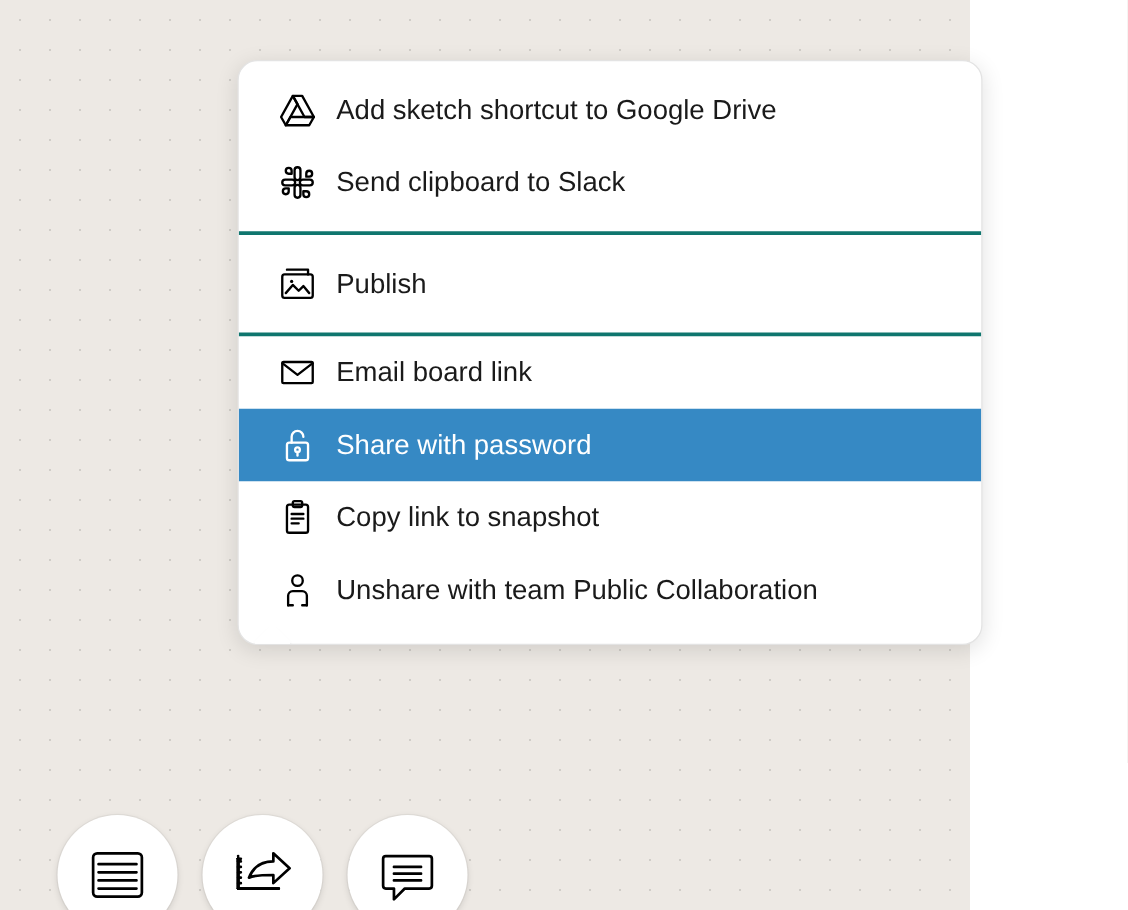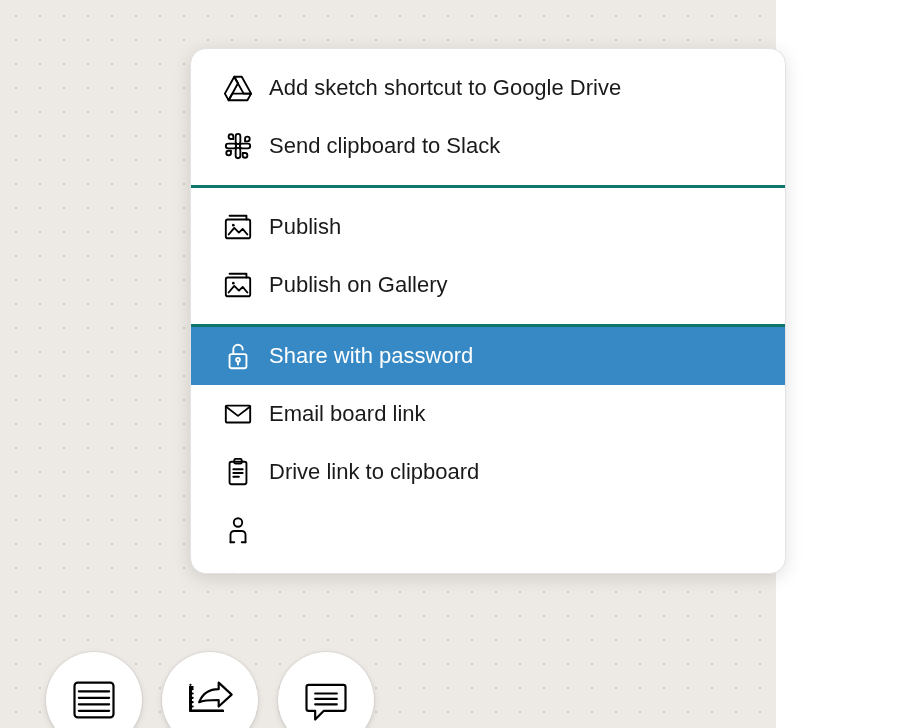--- a/index.html
+++ b/index.html
@@ -124,62 +124,54 @@
     <div class="menu-section">
       <div class="menu-item">
         <svg viewBox="0 0 32 32">
           <rect x="3" y="8" width="26" height="20" rx="2"></rect>
           <path d="M7 4 h18 v4"></path>
           <path d="M6 24 l6 -7 l5 5 l4 -4 l5 6"></path>
           <circle cx="11" cy="14" r="1.4" class="pic-fill"></circle>
         </svg>
         <span class="label">Publish</span>
       </div>
-      <div class="menu-item">
-        <svg viewBox="0 0 32 32">
-          <rect x="3" y="8" width="26" height="20" rx="2"></rect>
-          <path d="M7 4 h18 v4"></path>
-          <path d="M6 24 l6 -7 l5 5 l4 -4 l5 6"></path>
-          <circle cx="11" cy="14" r="1.4" class="pic-fill"></circle>
-        </svg>
-        <span class="label">Publish on Gallery</span>
-      </div>
     </div>
 
     <div class="menu-section" style="padding-top:0;padding-bottom:14px;">
+      <div class="menu-item">
+        <svg viewBox="0 0 32 32">
+          <rect x="3" y="7" width="26" height="18" rx="1"></rect>
+          <path d="M3 8 L16 18 L29 8"></path>
+        </svg>
+        <span class="label">Email board link</span>
+      </div>
       <div class="menu-item highlight">
         <svg viewBox="0 0 32 32">
           <rect x="7" y="14" width="18" height="15" rx="2"></rect>
           <path d="M11 14 V9 a5 5 0 0 1 10 0"></path>
           <circle cx="16" cy="20" r="2"></circle>
           <path d="M16 22 v3"></path>
         </svg>
         <span class="label">Share with password</span>
       </div>
       <div class="menu-item">
         <svg viewBox="0 0 32 32">
-          <rect x="3" y="7" width="26" height="18" rx="1"></rect>
-          <path d="M3 8 L16 18 L29 8"></path>
-        </svg>
-        <span class="label">Email board link</span>
-      </div>
-      <div class="menu-item">
-        <svg viewBox="0 0 32 32">
           <rect x="7" y="5" width="18" height="24" rx="2"></rect>
           <rect x="12" y="2" width="8" height="5" rx="1.5"></rect>
           <path d="M11 13 h10 M11 17 h10 M11 21 h6"></path>
         </svg>
-        <span class="label">Drive link to clipboard</span>
+        <span class="label">Copy link to snapshot</span>
       </div>
       <div class="menu-item">
         <svg viewBox="0 0 32 32">
           <circle cx="16" cy="8" r="4.5"></circle>
           <path d="M8 29 v-8 a4 4 0 0 1 4 -4 h8 a4 4 0 0 1 4 4 v8"></path>
           <path d="M8 29 h4 M20 29 h4"></path>
         </svg>
+        <span class="label">Unshare with team Public Collaboration</span>
       </div>
     </div>
 
     <div class="arrow"></div>
   </div>
 
   <div class="circles">
     <div class="circle-btn">
       <svg viewBox="0 0 48 48" stroke-width="3.2">
         <rect x="6" y="8" width="36" height="32" rx="3"></rect>

